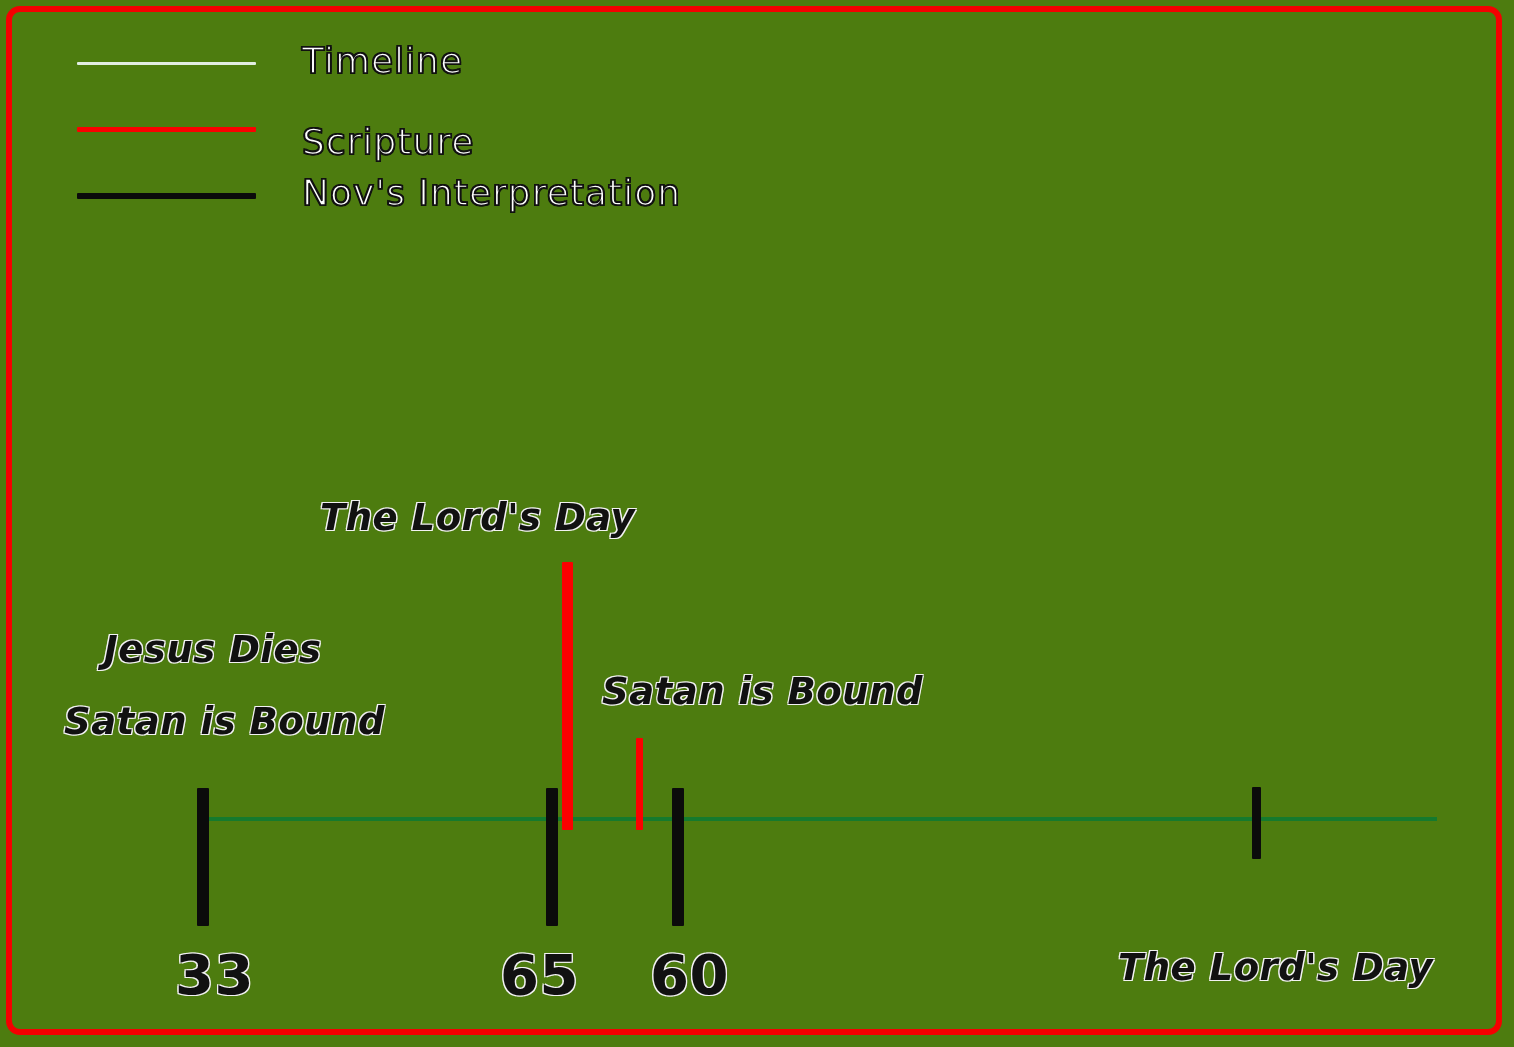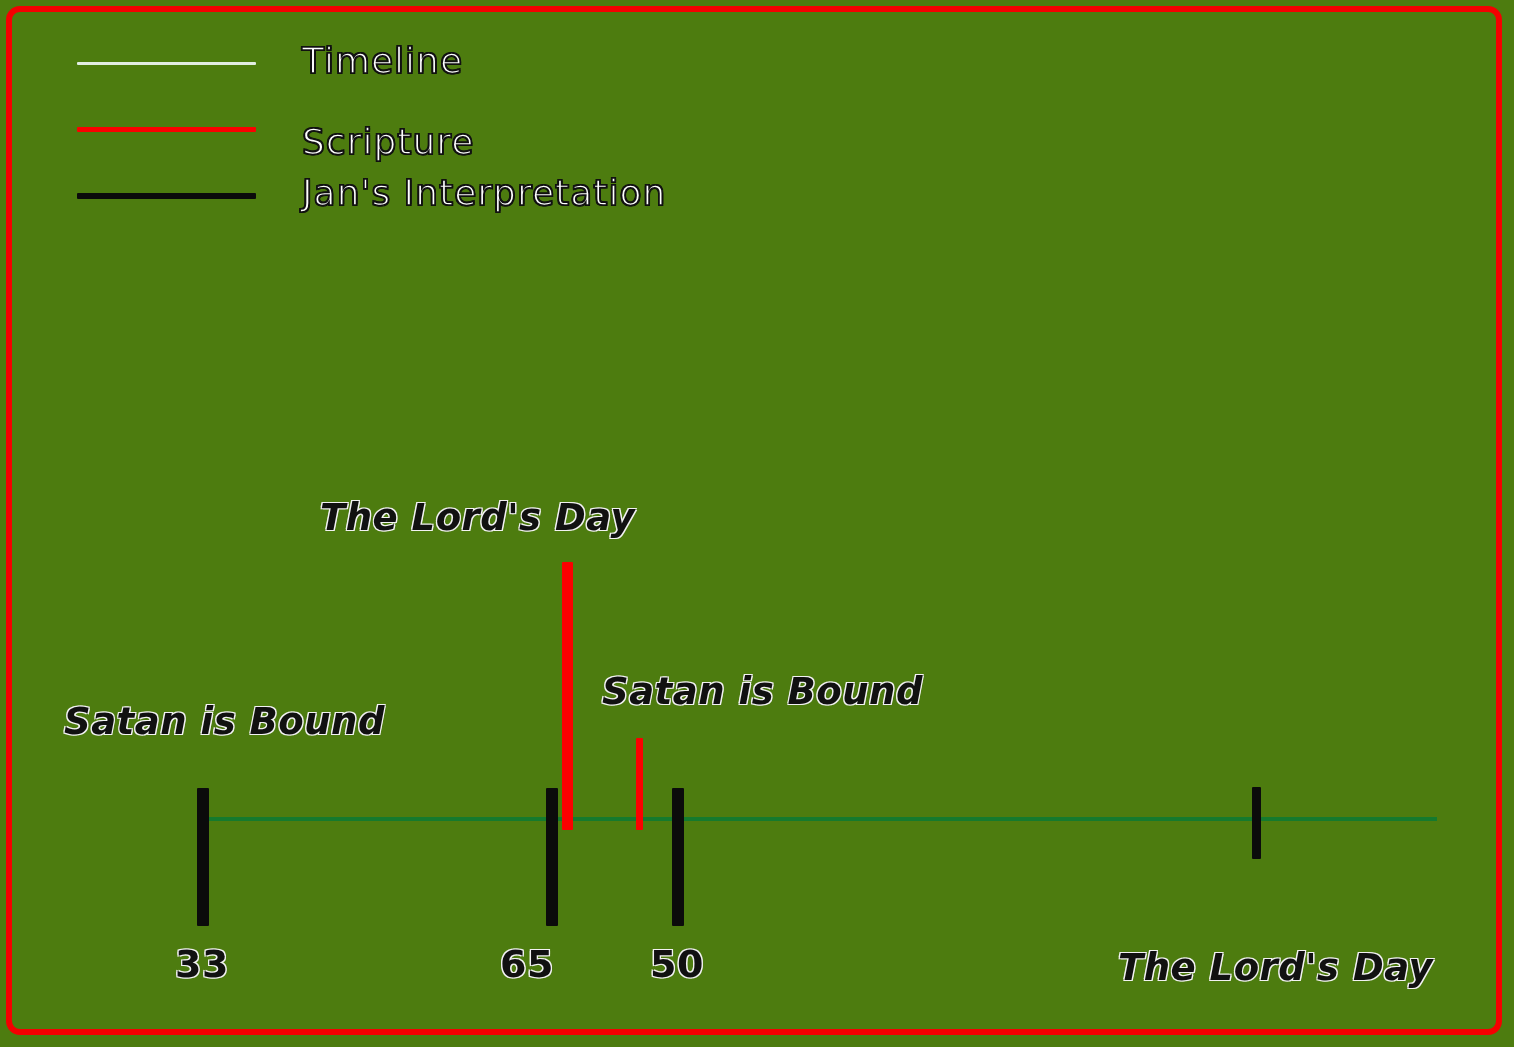--- a/index.html
+++ b/index.html
@@ -88,21 +88,21 @@
     font-weight: 700;
     color: #111111;
     letter-spacing: 0.5px;
     text-shadow:
       -1.2px -1.2px 0 #f2f2f2,
        1.2px -1.2px 0 #f2f2f2,
       -1.2px  1.2px 0 #f2f2f2,
        1.2px  1.2px 0 #f2f2f2;
   }
   .anno.big   { font-size: 37px; font-style: italic; }
-  .anno.tick  { font-size: 38px; }
+  .anno.tick  { font-size: 56px; }
 </style>
 </head>
 <body>
 
 <div id="canvas">
 
   <div id="frame"></div>
 
   <div id="legend">
 
@@ -111,48 +111,49 @@
       <div class="legend-label" style="top:0;">Timeline</div>
     </div>
 
     <div class="legend-row" style="left:0; top:106px;">
       <div class="legend-swatch" style="top:21px; height:5px; background:#fc0000;"></div>
       <div class="legend-label" style="top:15px;">Scripture</div>
     </div>
 
     <div class="legend-row" style="left:0; top:172px;">
       <div class="legend-swatch" style="top:21px; height:6px; background:#0b0b0b;"></div>
-      <div class="legend-label" style="top:0;">Jan's Interpretation</div>
+      <div class="legend-label" style="top:0;">Nov's Interpretation</div>
     </div>
 
   </div>
 
   <div id="axis"></div>
 
   <div class="vmark mark-black" style="left:197px; top:788px; width:12px; height:138px;"></div>
 
   <div class="vmark mark-black" style="left:546px; top:788px; width:12px; height:138px;"></div>
 
   <div class="vmark mark-red" style="left:562px; top:562px; width:11px; height:268px;"></div>
 
   <div class="vmark mark-red" style="left:636px; top:738px; width:7px; height:92px;"></div>
 
   <div class="vmark mark-black" style="left:672px; top:788px; width:12px; height:138px;"></div>
 
   <div class="vmark mark-black" style="left:1252px; top:787px; width:9px; height:72px;"></div>
 
   <div class="anno big" style="left:320px; top:496px;">The Lord's Day</div>
 
+  <div class="anno big" style="left:104px; top:628px;">Jesus Dies</div>
 
   <div class="anno big" style="left:64px; top:700px;">Satan is Bound</div>
 
   <div class="anno big" style="left:602px; top:670px;">Satan is Bound</div>
 
 
   <div class="anno big" style="left:1118px; top:946px;">The Lord's Day</div>
 
   <div class="anno tick" style="left:175px; top:942px;">33</div>
 
   <div class="anno tick" style="left:500px; top:942px;">65</div>
 
-  <div class="anno tick" style="left:650px; top:942px;">50</div>
+  <div class="anno tick" style="left:650px; top:942px;">60</div>
 
 </div>
 
 </body></html>

